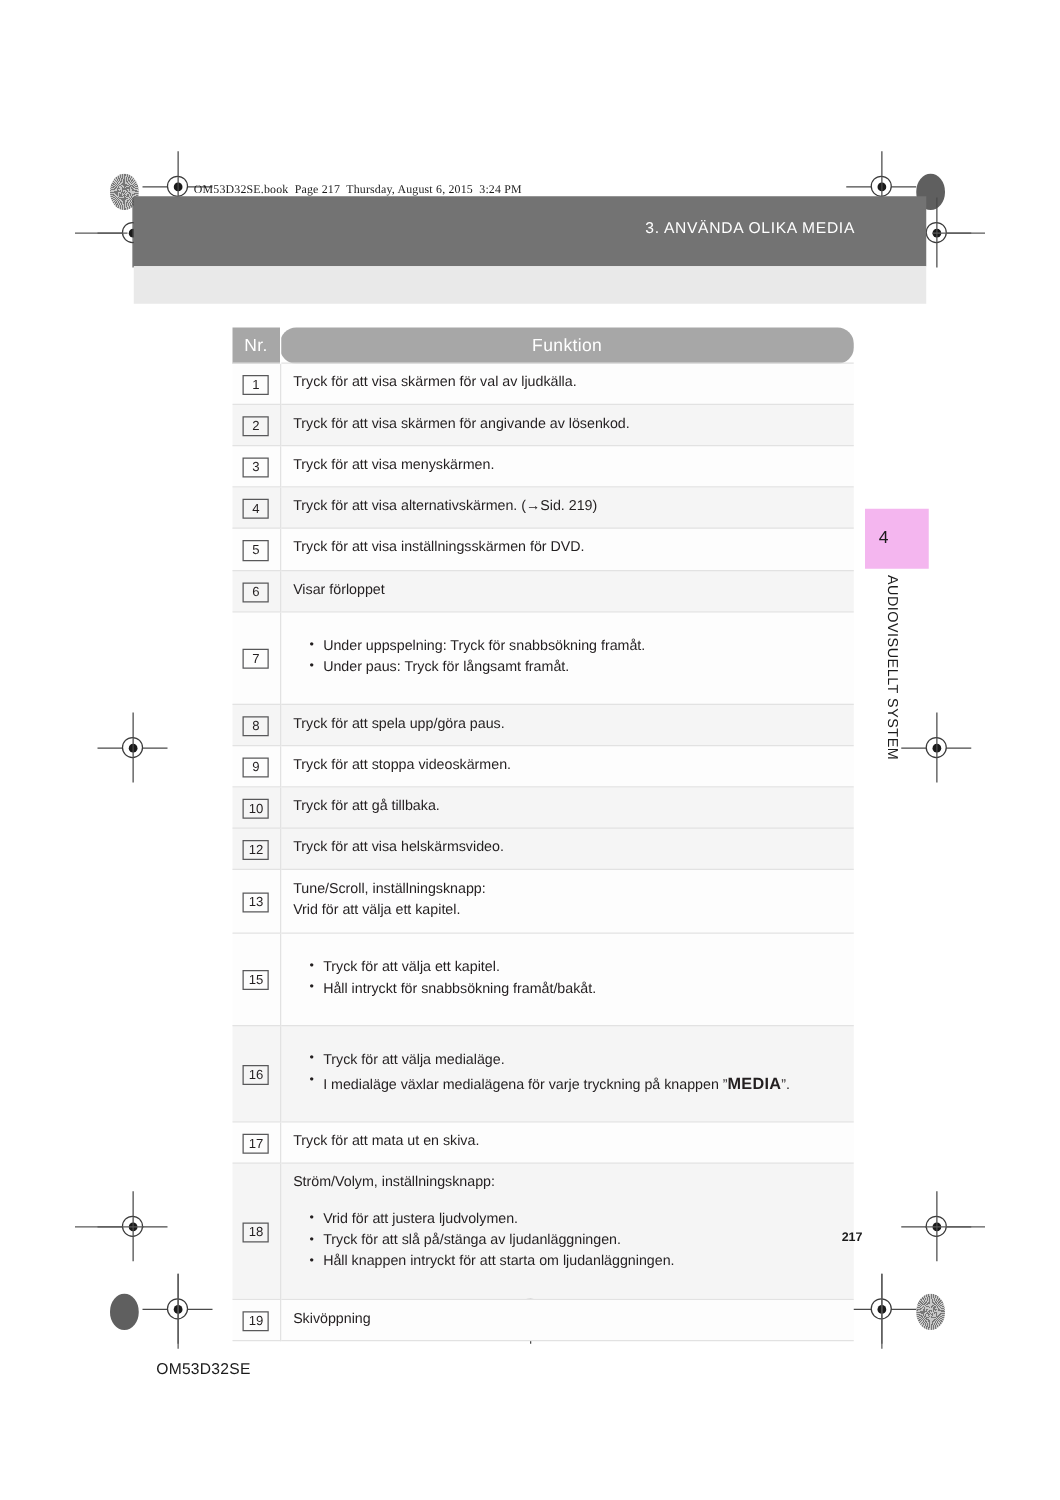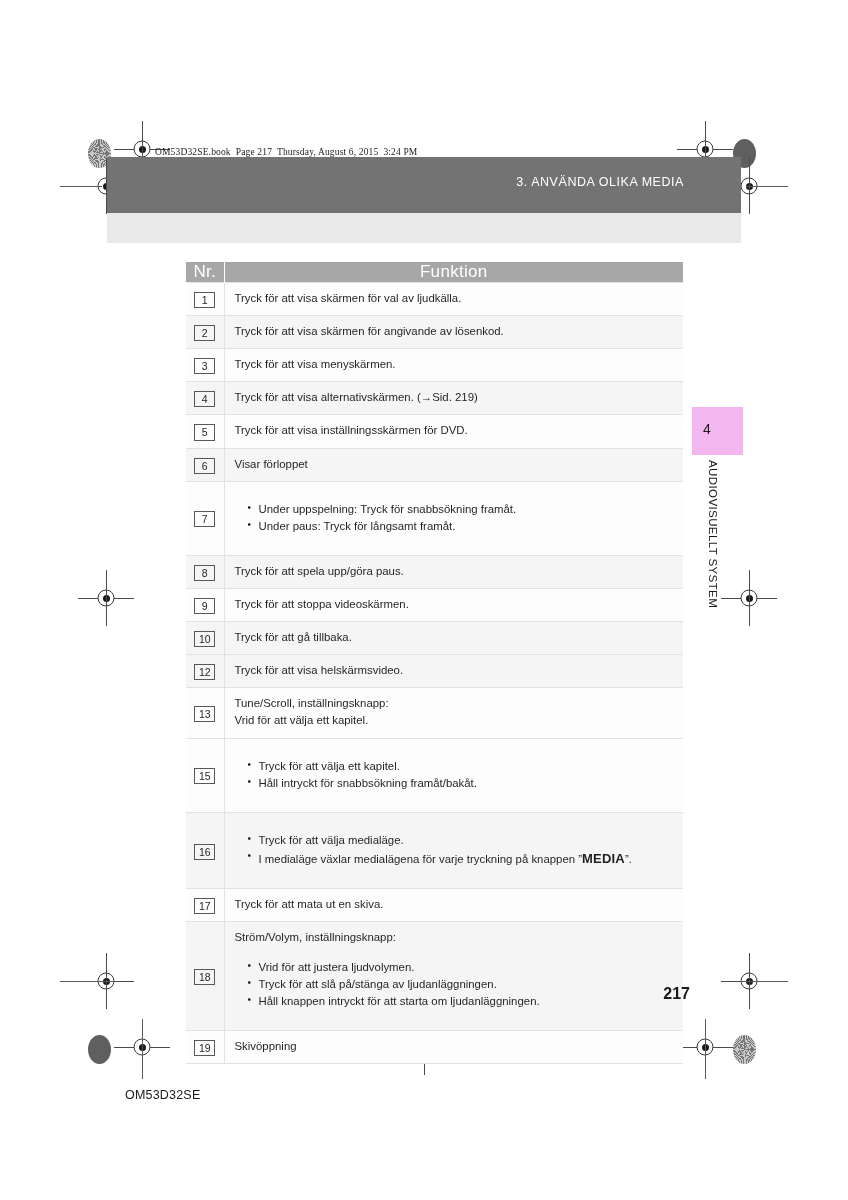--- a/index.html
+++ b/index.html
@@ -145,28 +145,28 @@
     border-collapse: collapse;
     table-layout: fixed;
   }
   .fn-table col.c-nr { width: 38px; }
   .fn-table col.c-fn { width: 459px; }
 
   .fn-table thead th {
     background: #a7a7a7;
     color: #ffffff;
     font-weight: normal;
-    font-size: 17px;
+    font-size: 14px;
     letter-spacing: .3px;
-    height: 16px;
+    height: 28px;
     padding: 0;
     vertical-align: middle;
     border-right: 1px solid #ffffff;
   }
-  .fn-table thead th.th-fn { border-right: none; }
+  .fn-table thead th.th-fn { border-right: none; border-radius: 13px; }
 
   .fn-table tbody tr { background: #fdfdfd; }
   .fn-table tbody tr.alt { background: #f5f5f5; }
 
   .fn-table tbody td {
     border-top: 1px solid #e2e2e2;
     border-right: 1px solid #e2e2e2;
     padding: 0;
     vertical-align: middle;
   }
@@ -210,21 +210,21 @@
     color: #231f20;
   }
   .lead-line { line-height: 1.5; }
   b.media-kw { font-weight: bold; font-size: 13px; letter-spacing: .2px; }
 
   
   .page-number {
     position: absolute;
     right: 158px;
     top: 985px;
-    font-size: 16px;
+    font-size: 10px;
     font-weight: bold;
     color: #1a1a1a;
   }
   .footer-code {
     position: absolute;
     left: 125px;
     top: 1088px;
     font-size: 12.5px;
     letter-spacing: .2px;
     color: #1a1a1a;

